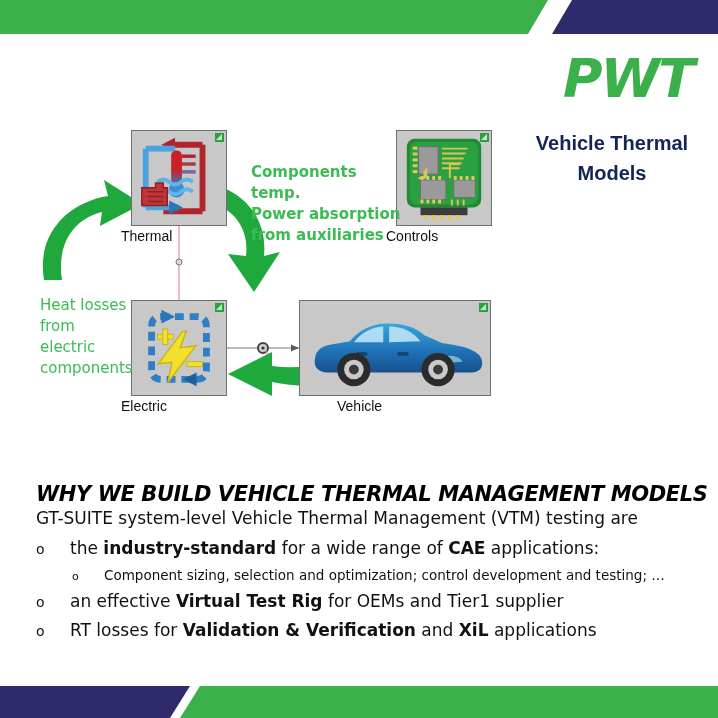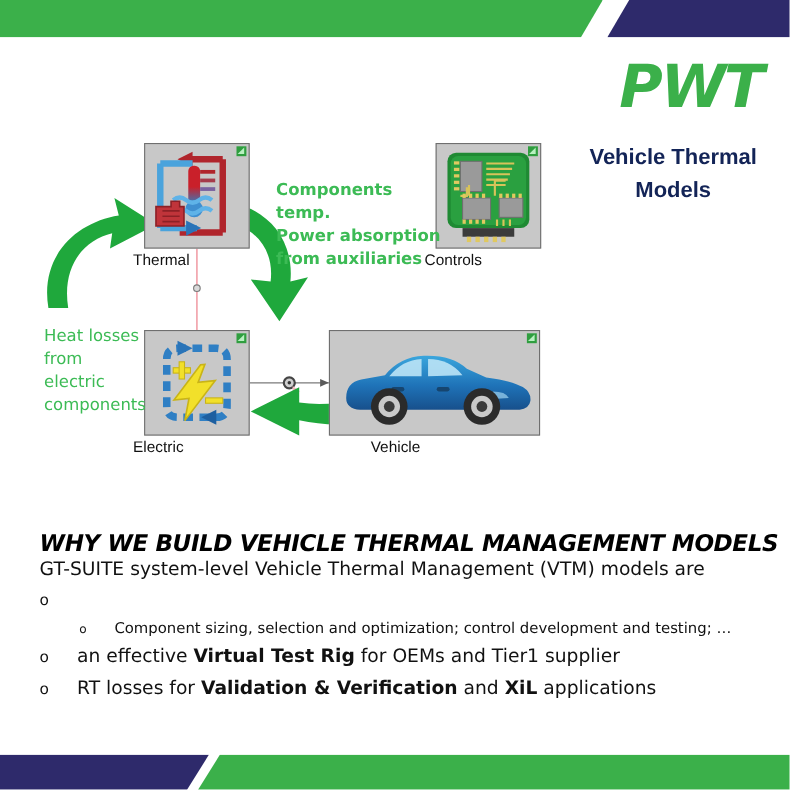--- a/index.html
+++ b/index.html
@@ -270,24 +270,25 @@
     <div>from auxiliaries</div>
   </div>
   <div class="note" id="note-heat">
     <div>Heat losses</div>
     <div>from electric</div>
     <div>components</div>
   </div>
 </div>
 
 <div class="heading">WHY WE BUILD VEHICLE THERMAL MANAGEMENT MODELS</div>
-<div class="lead">GT-SUITE system-level Vehicle Thermal Management (VTM) models are</div>
+<div class="lead">GT-SUITE system-level Vehicle Thermal Management (VTM) testing are</div>
 <div class="blist" id="bullet-list">
     <div class="brow">
       <span class="bmark">o</span>
+      <span><span>the </span><b>industry-standard</b><span> for a wide range of </span><b>CAE</b><span> applications:</span></span>
     </div>
     <div class="sub">
       <div class="brow">
         <span class="bmark">o</span>
         <span><span>Component sizing, selection and optimization; control development and testing; …</span></span>
       </div>
     </div>
     <div class="brow">
       <span class="bmark">o</span>
       <span><span>an effective </span><b>Virtual Test Rig</b><span> for OEMs and Tier1 supplier</span></span>

